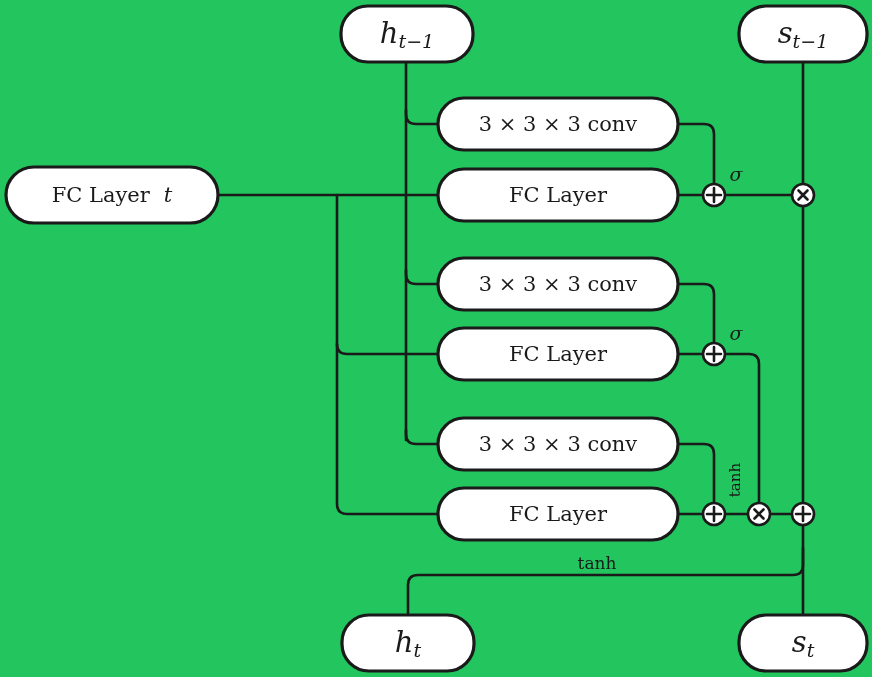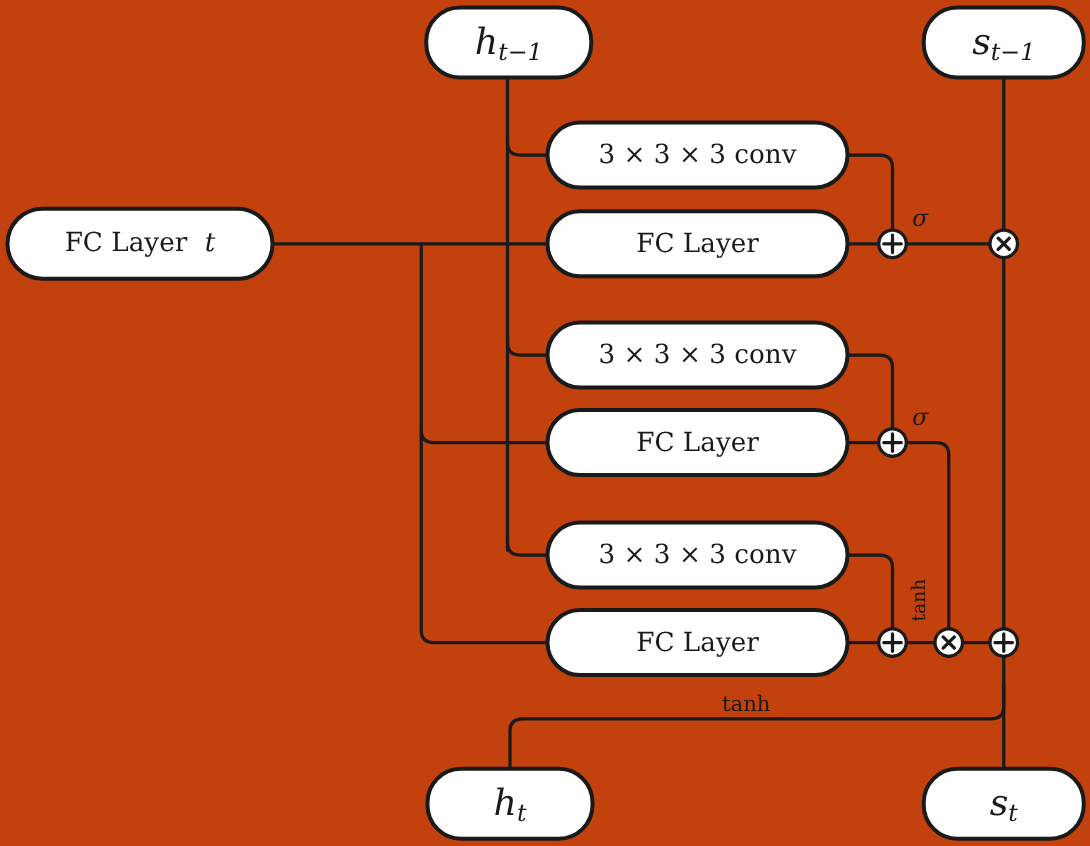--- a/index.html
+++ b/index.html
@@ -8,21 +8,21 @@
     padding: 0;
     background: #ffffff;
   }
   body {
     font-family: "DejaVu Serif", "Liberation Serif", serif;
   }
   #diagram-root {
     position: relative;
     width: 872px;
     height: 677px;
-    background: #c2410c;
+    background: #22c55e;
     overflow: hidden;
   }
   svg#diagram-svg {
     display: block;
     width: 872px;
     height: 677px;
   }
   .wire {
     fill: none;
     stroke: #1a1a1a;

